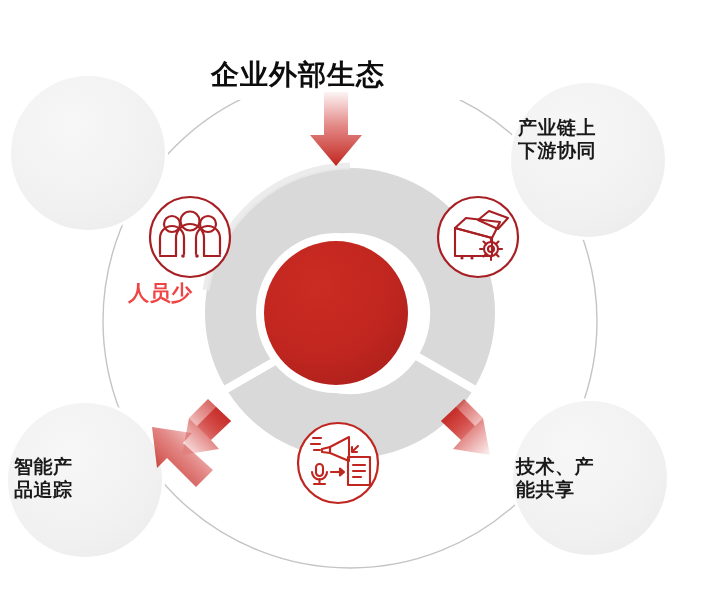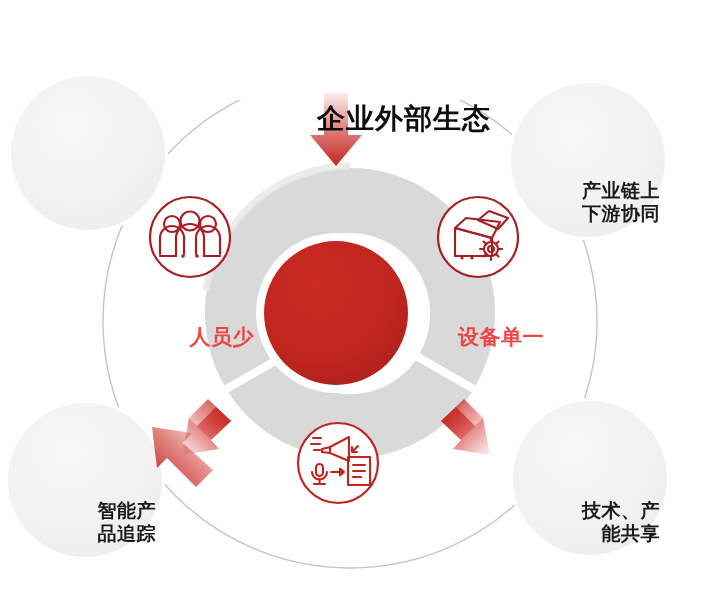--- a/index.html
+++ b/index.html
@@ -6,27 +6,27 @@
   body{
     width:702px;height:614px;
     background:#ffffff;
     font-family:"Liberation Sans","DejaVu Sans",sans-serif;
     overflow:hidden;
     position:relative;
   }
   #stage{position:absolute;left:0;top:0;width:702px;height:614px;}
   svg#art{position:absolute;left:0;top:0;width:702px;height:614px;}
 
-  .lbl{position:absolute;text-align:right;font-weight:bold;color:#1a1a1a;
-       line-height:1.22;letter-spacing:.5px;white-space:pre-line;margin-top:44px;}
+  .lbl{position:absolute;text-align:left;font-weight:bold;color:#1a1a1a;
+       line-height:1.22;letter-spacing:.5px;white-space:pre-line;}
 
   
   .bubble-lbl{font-size:19px;}
   #bub-0{left:18px;top:140px;width:140px;}
-  #bub-1{left:518px;top:135px;width:142px;}
+  #bub-1{left:518px;top:116px;width:142px;}
   #bub-2{left:14px;top:455px;width:142px;}
   #bub-3{left:516px;top:455px;width:144px;}
 
   
   .icon-lbl{font-size:21px;color:#ef4444;}
   #ic-0{left:128px;top:280px;width:126px;}
   #ic-1{left:414px;top:280px;width:130px;}
   #ic-2{left:272px;top:504px;width:134px;}
 
   
@@ -219,21 +219,20 @@
 
         <path d="M 352 452 l 6 -6 M 352 452 l 0 -5 M 352 452 l 5 0"></path>
       </g>
     </g>
   </svg>
 
   <div class="lbl" id="main-title">企业外部生态</div>
 
 
   <div class="lbl icon-lbl" id="ic-0">人员少</div>
-  <div class="lbl icon-lbl" id="ic-1">设备单一</div>
 
   <div class="lbl bubble-lbl" id="bub-1">产业链上
 下游协同</div>
   <div class="lbl bubble-lbl" id="bub-2">智能产
 品追踪</div>
   <div class="lbl bubble-lbl" id="bub-3">技术、产
 能共享</div>
 
 </div>
 

